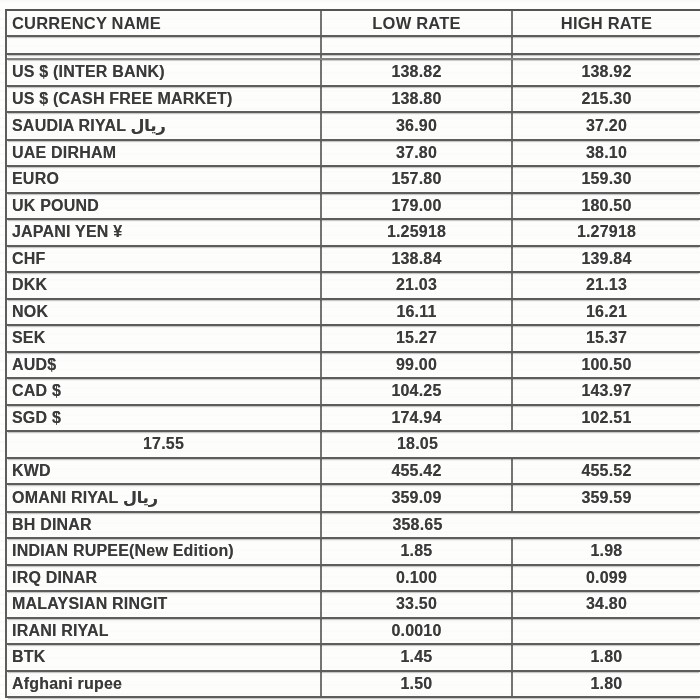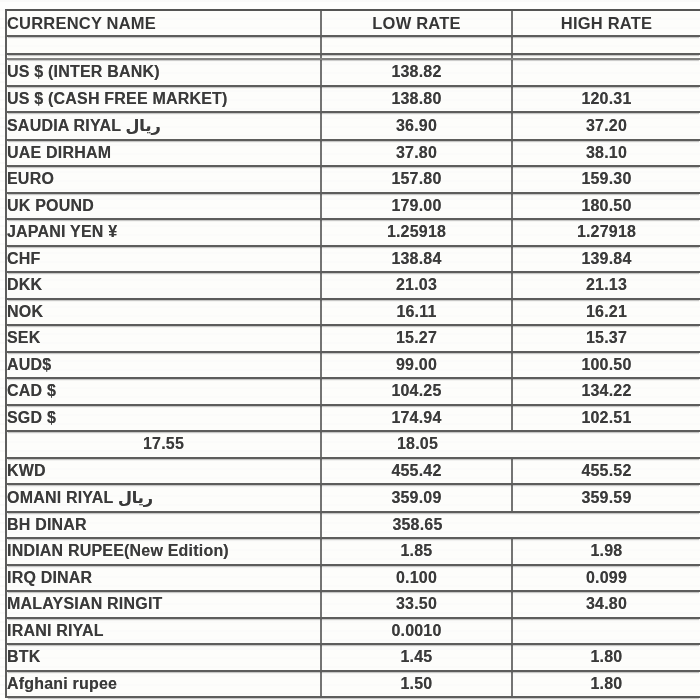--- a/index.html
+++ b/index.html
@@ -55,20 +55,21 @@
     box-sizing: border-box;
     overflow: hidden;
     white-space: nowrap;
     color: #3a3a3a;
     font-weight: 700;
     font-size: 16px;
     letter-spacing: 0.2px;
   }
   .cell.name {
     justify-content: flex-start;
+    padding-left: 5px;
     border-right: 2px solid rgba(70,70,70,0.75);
   }
   .cell.rate {
     justify-content: center;
     border-right: 2px solid rgba(70,70,70,0.75);
   }
   .cell.rate.last { border-right: none; }
   .row.header .cell { font-size: 16.5px; color: #363636; }
   
   .row.data .cell { text-shadow: 0 0 0.4px rgba(60,60,60,0.6); }
@@ -93,25 +94,26 @@
 
     <div class="row artifact">
       <div class="cell name"></div>
       <div class="cell rate"></div>
       <div class="cell rate last"></div>
     </div>
 
   <div class="row data">
       <div class="cell name">US $ (INTER BANK)</div>
       <div class="cell rate">138.82</div>
+      <div class="cell rate last">138.92</div>
     </div>
       <div class="row data">
       <div class="cell name">US $ (CASH FREE MARKET)</div>
       <div class="cell rate">138.80</div>
-      <div class="cell rate last">120.31</div>
+      <div class="cell rate last">215.30</div>
     </div>
       <div class="row data">
       <div class="cell name">SAUDIA RIYAL ريال</div>
       <div class="cell rate">36.90</div>
       <div class="cell rate last">37.20</div>
     </div>
       <div class="row data">
       <div class="cell name">UAE DIRHAM</div>
       <div class="cell rate">37.80</div>
       <div class="cell rate last">38.10</div>
@@ -152,21 +154,21 @@
       <div class="cell rate last">15.37</div>
     </div>
       <div class="row data">
       <div class="cell name">AUD$</div>
       <div class="cell rate">99.00</div>
       <div class="cell rate last">100.50</div>
     </div>
       <div class="row data">
       <div class="cell name">CAD $</div>
       <div class="cell rate">104.25</div>
-      <div class="cell rate last">134.22</div>
+      <div class="cell rate last">143.97</div>
     </div>
       <div class="row data">
       <div class="cell name">SGD $</div>
       <div class="cell rate">174.94</div>
       <div class="cell rate last">102.51</div>
     </div>
       <div class="row data">
       <div class="cell rate">17.55</div>
       <div class="cell rate last">18.05</div>
     </div>

